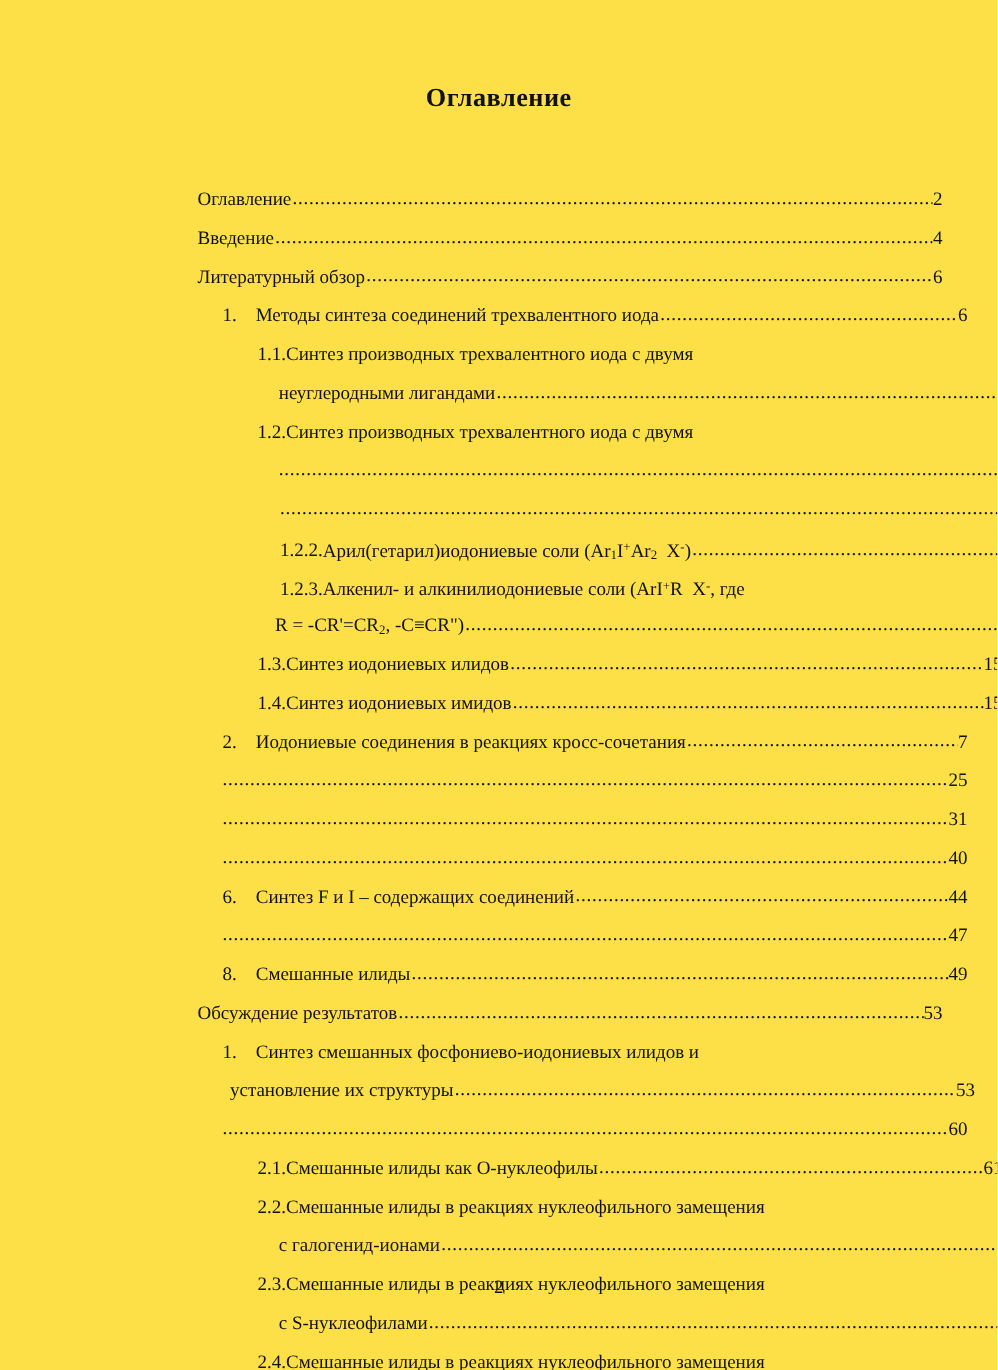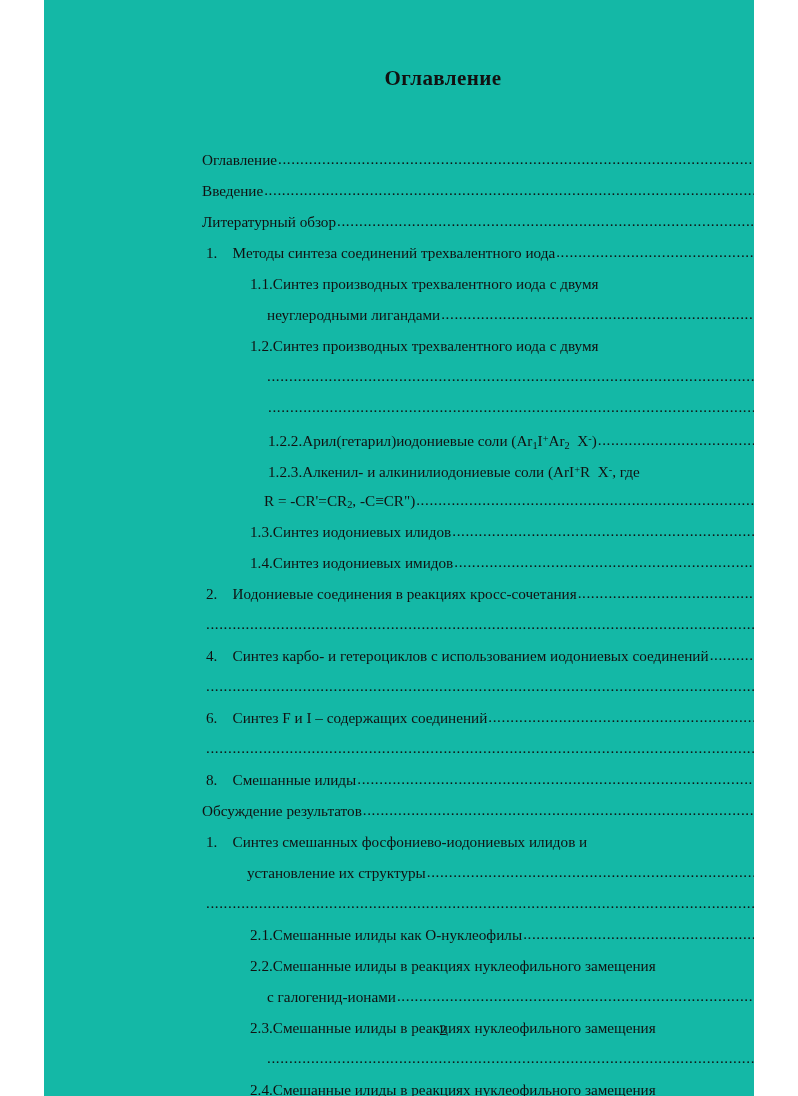--- a/index.html
+++ b/index.html
@@ -3,24 +3,24 @@
 <meta charset="utf-8">
 <title>Оглавление</title>
 <style>
   html, body {
     margin: 0;
     padding: 0;
     background: #ffffff;
   }
   .page {
     position: relative;
-    width: 710px;
+    width: 798px;
     height: 1096px;
     margin: 0 auto;
-    background: #14b8a6;
+    background: #fde047;
     font-family: "Liberation Serif", "DejaVu Serif", serif;
     color: #111111;
     overflow: hidden;
   }
 
   .doc-title {
     position: absolute;
     top: 66px;
     left: 0;
     width: 798px;
@@ -64,22 +64,22 @@
 
   .pageno {
     flex: 0 0 auto;
     padding-left: 0px;
     text-align: right;
     font-size: 15.2px;
   }
 
   
   .lvl-0 { margin-left: 0px; }
-  .lvl-1 { margin-left: 4px; }
-  .lvl-1w { margin-left: 45px; }
+  .lvl-1 { margin-left: 20px; }
+  .lvl-1w { margin-left: 26px; }
   .lvl-2 { margin-left: 48px; }
   .lvl-2w { margin-left: 65px; }
   .lvl-3 { margin-left: 66px; }
   .lvl-3w { margin-left: 62px; }
 
   .num {
     display: inline-block;
   }
   .num-w1 { min-width: 19px; }
 
@@ -169,21 +169,20 @@
       <div class="toc-entry lvl-1">
         <span class="entry-text"><span class="num num-w1">2.</span>&nbsp;&nbsp;Иодониевые соединения в реакциях кросс-сочетания</span>
         <span class="leader">............................................................................................................................................................................................................................</span>
         <span class="pageno">7</span>
       </div>
       <div class="toc-entry lvl-1">
         <span class="leader">............................................................................................................................................................................................................................</span>
         <span class="pageno">25</span>
       </div>
       <div class="toc-entry lvl-1">
-        <span class="entry-text"><span class="num num-w1">4.</span>&nbsp;&nbsp;Синтез карбо- и гетероциклов с использованием иодониевых соединений</span>
         <span class="leader">............................................................................................................................................................................................................................</span>
         <span class="pageno">31</span>
       </div>
       <div class="toc-entry lvl-1">
         <span class="leader">............................................................................................................................................................................................................................</span>
         <span class="pageno">40</span>
       </div>
       <div class="toc-entry lvl-1">
         <span class="entry-text"><span class="num num-w1">6.</span>&nbsp;&nbsp;Синтез F и I – содержащих соединений</span>
         <span class="leader">............................................................................................................................................................................................................................</span>
@@ -224,20 +223,21 @@
         <span class="entry-text"><span class="num num-w1">2.2.</span>Смешанные илиды в реакциях нуклеофильного замещения</span>
       </div>
       <div class="toc-entry lvl-2w">
         <span class="entry-text">с галогенид-ионами</span>
         <span class="leader">............................................................................................................................................................................................................................</span>
       </div>
       <div class="toc-entry lvl-2 cont-start">
         <span class="entry-text"><span class="num num-w1">2.3.</span>Смешанные илиды в реакциях нуклеофильного замещения</span>
       </div>
       <div class="toc-entry lvl-2w">
+        <span class="entry-text">с S-нуклеофилами</span>
         <span class="leader">............................................................................................................................................................................................................................</span>
       </div>
       <div class="toc-entry lvl-2 cont-start">
         <span class="entry-text"><span class="num num-w1">2.4.</span>Смешанные илиды в реакциях нуклеофильного замещения</span>
       </div>
     </div>
 
   <div class="page-number">2</div>
 
 </div>

